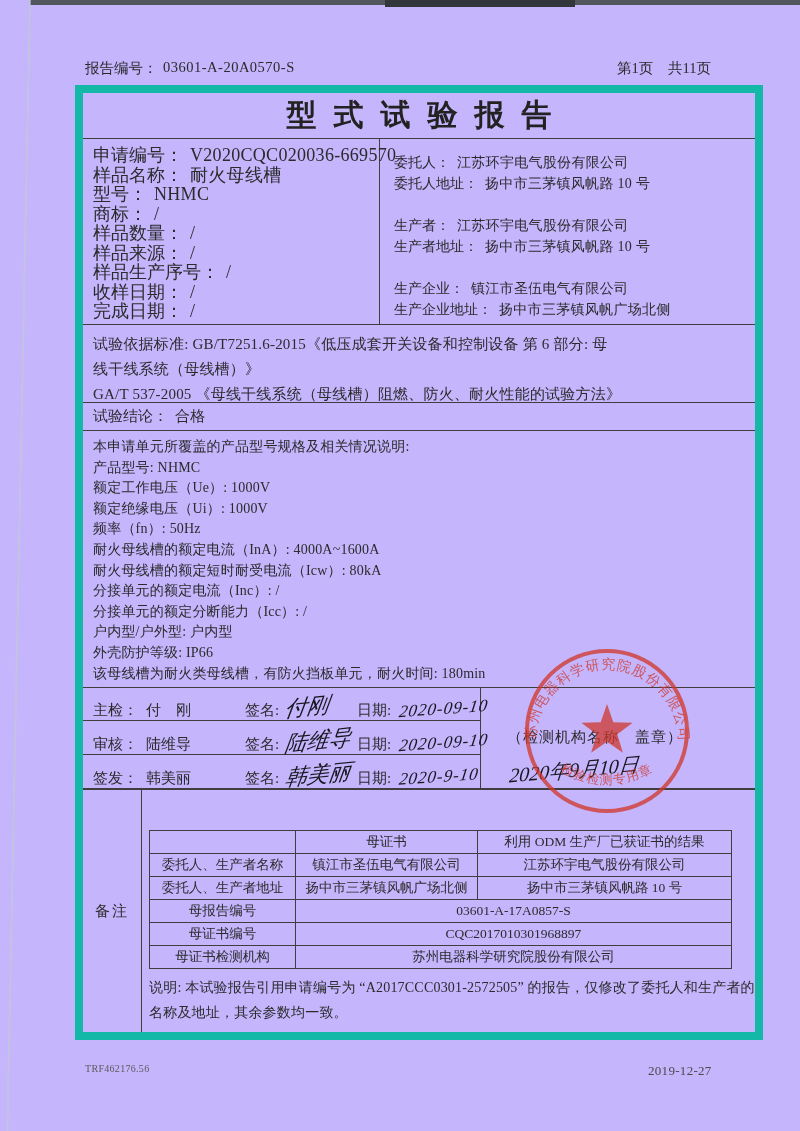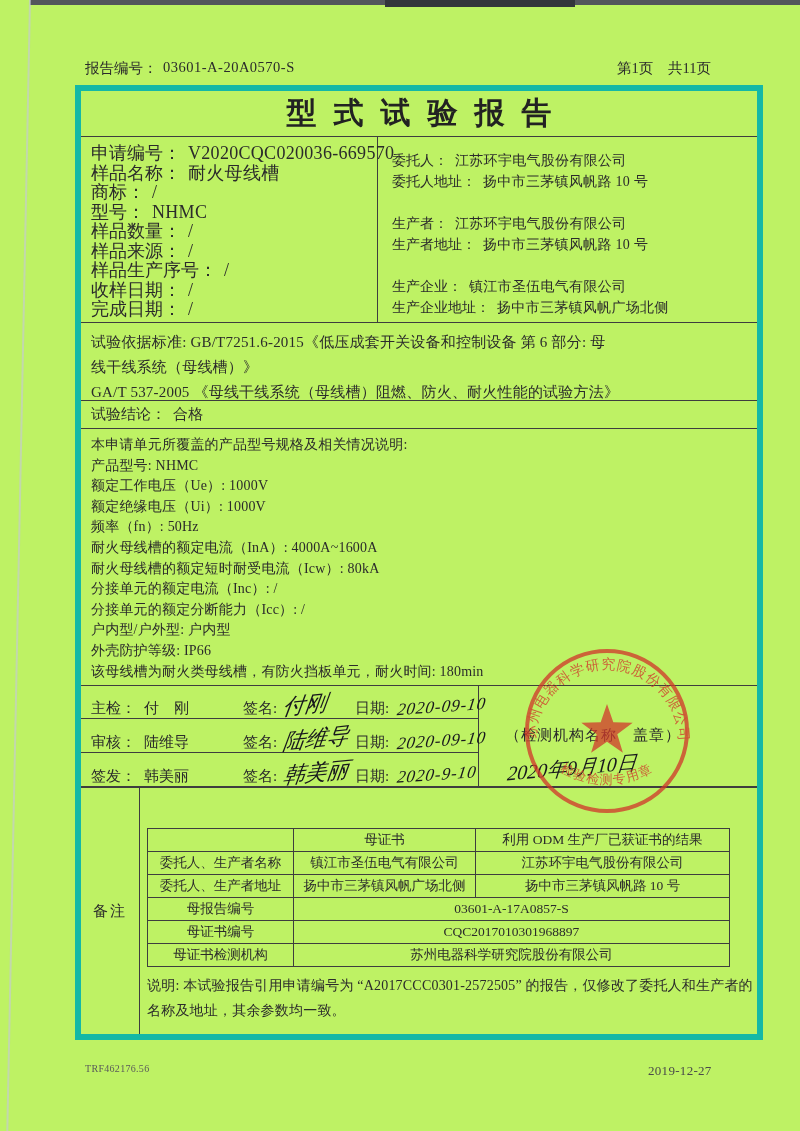--- a/index.html
+++ b/index.html
@@ -1,30 +1,30 @@
 <!DOCTYPE html>
 <html><head>
 <meta charset="utf-8">
 <style>
   html,body{margin:0;padding:0;background:#ffffff;}
-  .sheet{position:relative;width:800px;height:1131px;background:#bef264;overflow:hidden;
+  .sheet{position:relative;width:800px;height:1131px;background:#c4b5fd;overflow:hidden;
          font-family:"Liberation Serif","DejaVu Serif",serif;color:#2b2b2b;}
   
   .scan-top{position:absolute;top:0;left:30px;right:0;height:5px;background:#53565c;}
   .scan-top-dark{position:absolute;top:0;left:385px;width:190px;height:7px;background:#33363b;}
   .scan-edge{position:absolute;top:0;left:29px;width:2px;height:1135px;background:#c5cad3;
              transform:rotate(1.15deg);transform-origin:top left;opacity:.65;}
   
   .hdr{position:absolute;top:59px;left:0;width:100%;font-size:14.5px;}
   .hdr .rlab{position:absolute;left:85px;}
   .hdr .rno{position:absolute;left:163px;letter-spacing:.5px;}
   .hdr .pg1{position:absolute;left:617px;}
   .hdr .pg2{position:absolute;left:668px;}
   
-  .doc{position:absolute;left:75px;top:85px;width:688px;height:955px;border:6px solid #14b8a6;
+  .doc{position:absolute;left:75px;top:85px;width:688px;height:955px;border:8px solid #14b8a6;
        box-sizing:border-box;display:flex;flex-direction:column;}
   .doc > div{box-sizing:border-box;}
   .row-title{height:46px;border-bottom:1px solid #3e3e3e;display:flex;align-items:center;justify-content:center;
              font-size:30px;font-weight:600;letter-spacing:17px;text-indent:17px;color:#222;}
   .row-info{height:186px;border-bottom:1px solid #3e3e3e;display:flex;}
   .info-left{width:286px;border-right:1px solid #3e3e3e;padding:7px 0 0 10px;font-size:18px;}
   .info-left .irow{line-height:19.5px;white-space:nowrap;}
   .info-right{flex:1;padding:13px 0 0 14px;font-size:14px;}
   .info-right .irow{line-height:21px;white-space:nowrap;}
   .info-right .grp{margin-bottom:21px;}
@@ -80,22 +80,22 @@
   </div>
 
   <div class="doc">
 
     <div class="row-title">型式试验报告</div>
 
     <div class="row-info">
       <div class="info-left">
         <div class="irow"><span>申请编号：</span><span class="val">V2020CQC020036-669570</span></div>
         <div class="irow"><span>样品名称：</span><span class="val">耐火母线槽</span></div>
+        <div class="irow"><span>型号：</span><span class="val">NHMC</span></div>
         <div class="irow"><span>商标：</span><span class="val">/</span></div>
-        <div class="irow"><span>型号：</span><span class="val">NHMC</span></div>
         <div class="irow"><span>样品数量：</span><span class="val">/</span></div>
         <div class="irow"><span>样品来源：</span><span class="val">/</span></div>
         <div class="irow"><span>样品生产序号：</span><span class="val">/</span></div>
         <div class="irow"><span>收样日期：</span><span class="val">/</span></div>
         <div class="irow"><span>完成日期：</span><span class="val">/</span></div>
       </div>
       <div class="info-right">
         <div class="grp">
           <div class="irow"><span>委托人：</span><span class="val">江苏环宇电气股份有限公司</span></div>
           <div class="irow"><span>委托人地址：</span><span class="val">扬中市三茅镇风帆路 10 号</span></div>

